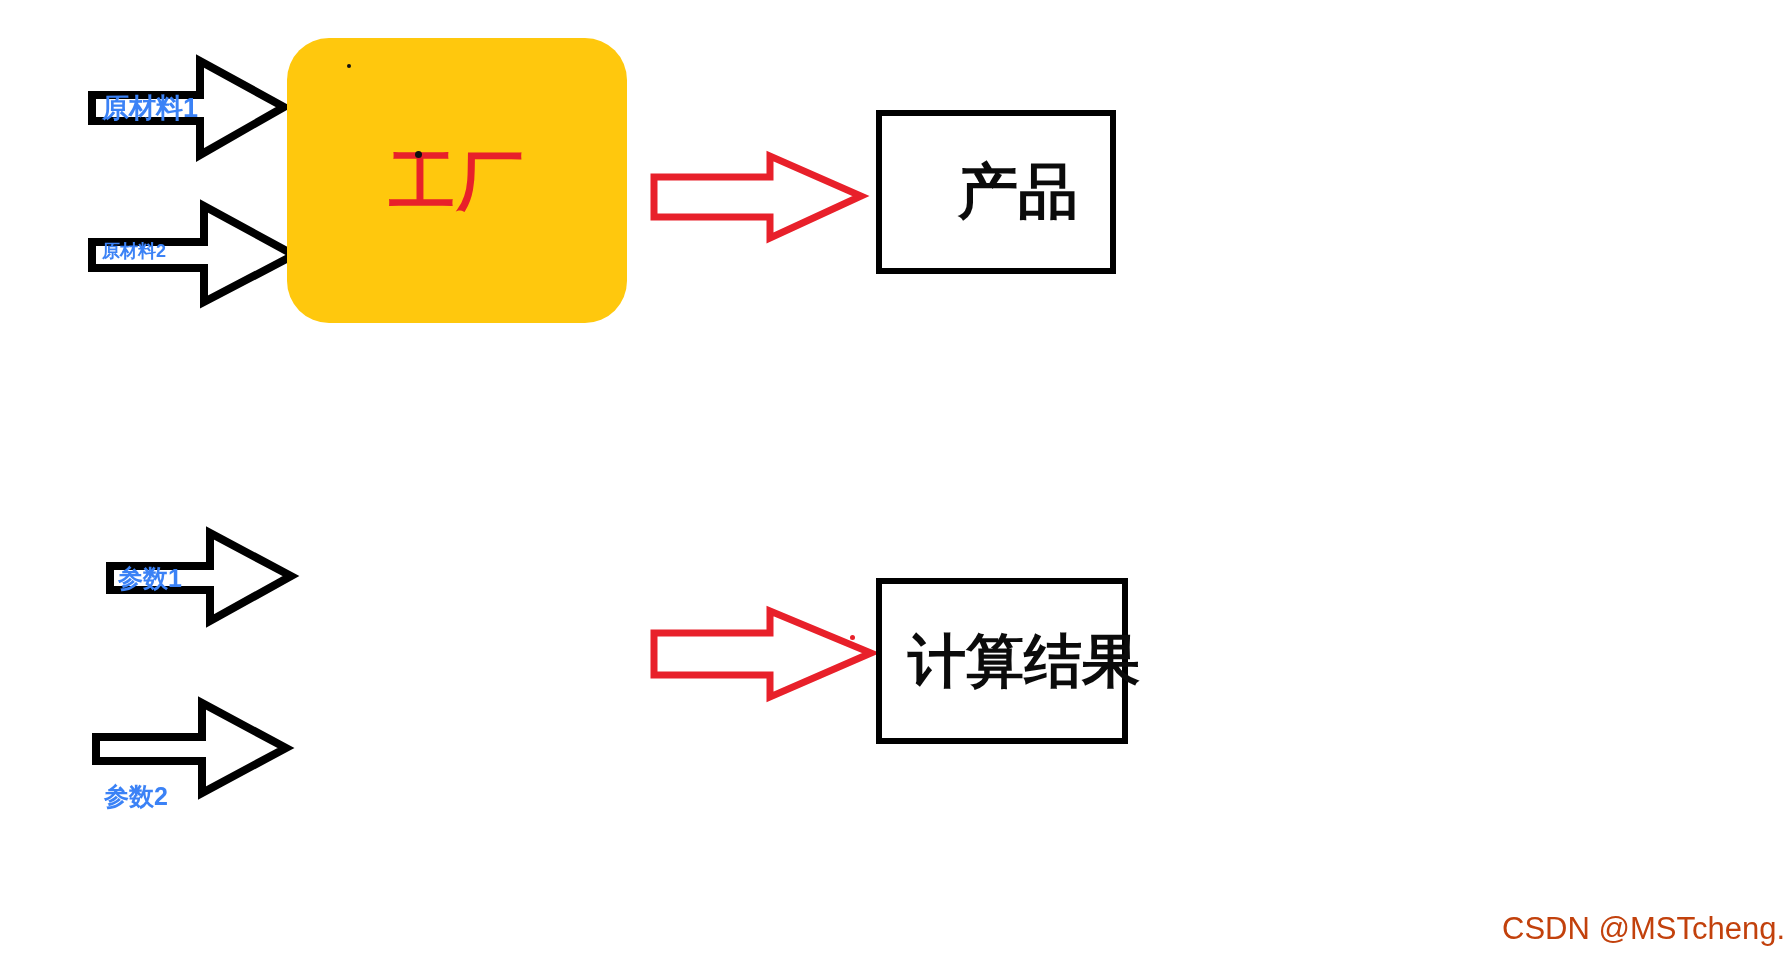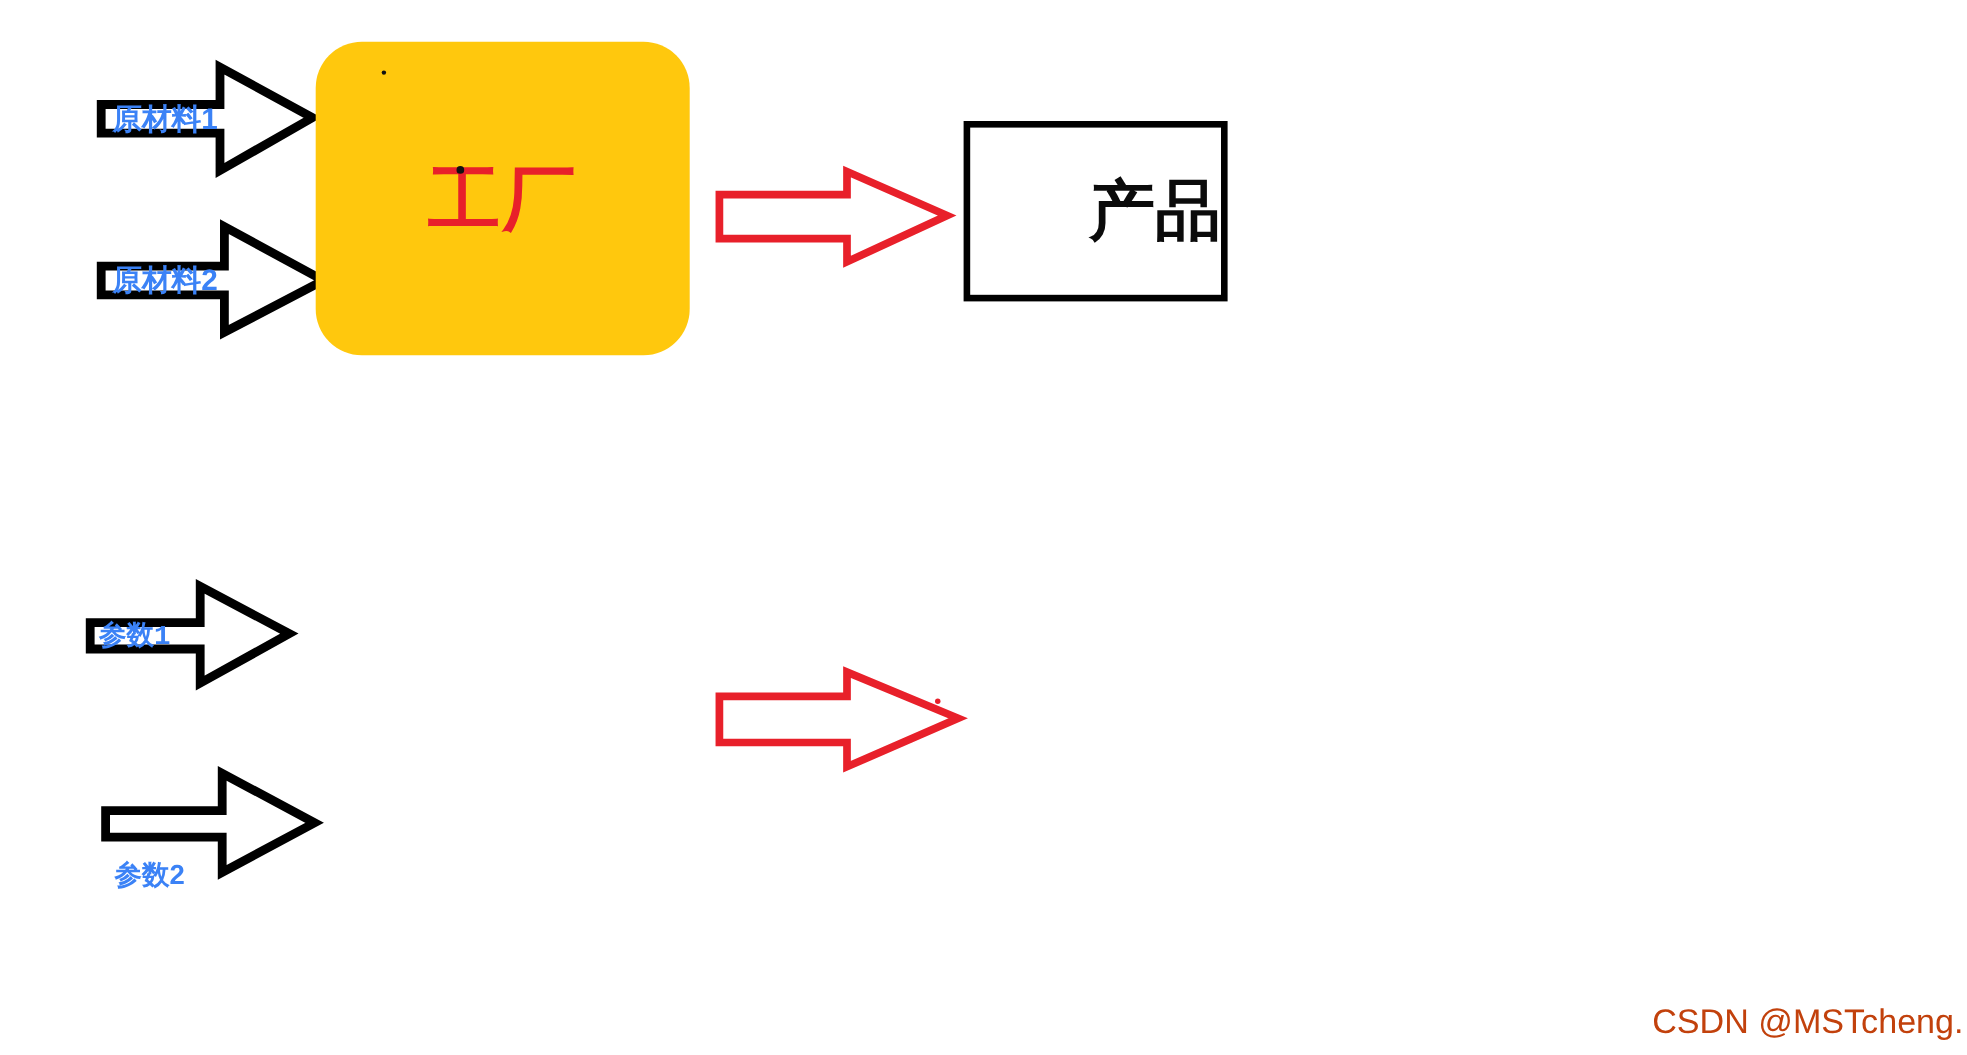--- a/index.html
+++ b/index.html
@@ -36,21 +36,21 @@
   }
 
   
   .output-box {
     position: absolute;
     background: #ffffff;
     border: 6px solid #000000;
     box-sizing: border-box;
     display: flex;
     align-items: center;
-    justify-content: flex-end;
+    justify-content: center;
     padding-left: 44px;
   }
   .output-label {
     color: #0b0b0b;
     font-weight: 700;
     line-height: 1;
     white-space: nowrap;
   }
 
   
@@ -104,41 +104,41 @@
     <svg width="200" height="105" viewBox="0 0 200 105">
       <path d="M4 40 L112 40 L112 6 L196 52 L112 100 L112 66 L4 66 Z" fill="#ffffff" stroke="#000000" stroke-width="8" stroke-linejoin="miter"></path>
     </svg>
     <span class="input-arrow-label" style="left:14px; top:40px; font-size:27px;">原材料1</span>
   </div>
 
   <div class="input-arrow" style="left:88px; top:200px; width:212px; height:108px;">
     <svg width="212" height="108" viewBox="0 0 212 108">
       <path d="M4 42 L116 42 L116 6 L206 55 L116 102 L116 68 L4 68 Z" fill="#ffffff" stroke="#000000" stroke-width="8" stroke-linejoin="miter"></path>
     </svg>
-    <span class="input-arrow-label" style="left:14px; top:42px; font-size:27px;">原材料2</span>
+    <span class="input-arrow-label" style="left:14px; top:42px; font-size:18px;">原材料2</span>
   </div>
 
   <div class="process-box" style="left:287px; top:38px; width:340px; height:285px;">
     <span class="process-label" style="font-size:66px;">工厂</span>
   </div>
 
   <div class="ink-dot" style="left:347px; top:64px; width:4px; height:4px;"></div>
   <div class="ink-dot" style="left:415px; top:151px; width:7px; height:7px;"></div>
 
   <div class="flow-arrow" style="left:650px; top:152px; width:215px; height:90px;">
     <svg width="215" height="90" viewBox="0 0 215 90">
       <path d="M4 25 L120 25 L120 4 L211 44 L120 86 L120 65 L4 65 Z" fill="#ffffff" stroke="#E8202A" stroke-width="7" stroke-linejoin="miter"></path>
     </svg>
   </div>
 
   <div class="output-box" style="left:876px; top:110px; width:240px; height:164px;">
     <span class="output-label" style="font-size:60px;">产品</span>
   </div>
 
-  <div class="input-arrow" style="left:78px; top:528px; width:190px; height:98px;font-family:Liberation Mono, monospace;">
+  <div class="input-arrow" style="left:106px; top:528px; width:190px; height:98px;">
     <svg width="190" height="98" viewBox="0 0 190 98">
       <path d="M4 38 L104 38 L104 5 L185 48 L104 93 L104 62 L4 62 Z" fill="#ffffff" stroke="#000000" stroke-width="8" stroke-linejoin="miter"></path>
     </svg>
     <span class="input-arrow-label" style="left:12px; top:38px; font-size:25px;">参数1</span>
   </div>
 
   <div class="input-arrow" style="left:92px; top:698px; width:200px; height:100px;">
     <svg width="200" height="100" viewBox="0 0 200 100">
       <path d="M4 39 L110 39 L110 5 L194 50 L110 95 L110 63 L4 63 Z" fill="#ffffff" stroke="#000000" stroke-width="8" stroke-linejoin="miter"></path>
     </svg>
@@ -147,16 +147,19 @@
 
 
   <div class="flow-arrow" style="left:650px; top:607px; width:226px; height:94px;">
     <svg width="226" height="94" viewBox="0 0 226 94">
       <path d="M4 26 L120 26 L120 4 L221 46 L120 90 L120 68 L4 68 Z" fill="#ffffff" stroke="#E8202A" stroke-width="7" stroke-linejoin="miter"></path>
     </svg>
   </div>
 
   <div class="ink-dot red" style="left:850px; top:635px; width:5px; height:5px;"></div>
 
+  <div class="output-box" style="left:876px; top:578px; width:252px; height:166px;">
+    <span class="output-label" style="font-size:58px;">计算结果</span>
+  </div>
 
   <div class="watermark" style="left:1502px; top:911px; font-size:31px;">CSDN @MSTcheng.</div>
 
 </div>
 
 </body></html>

